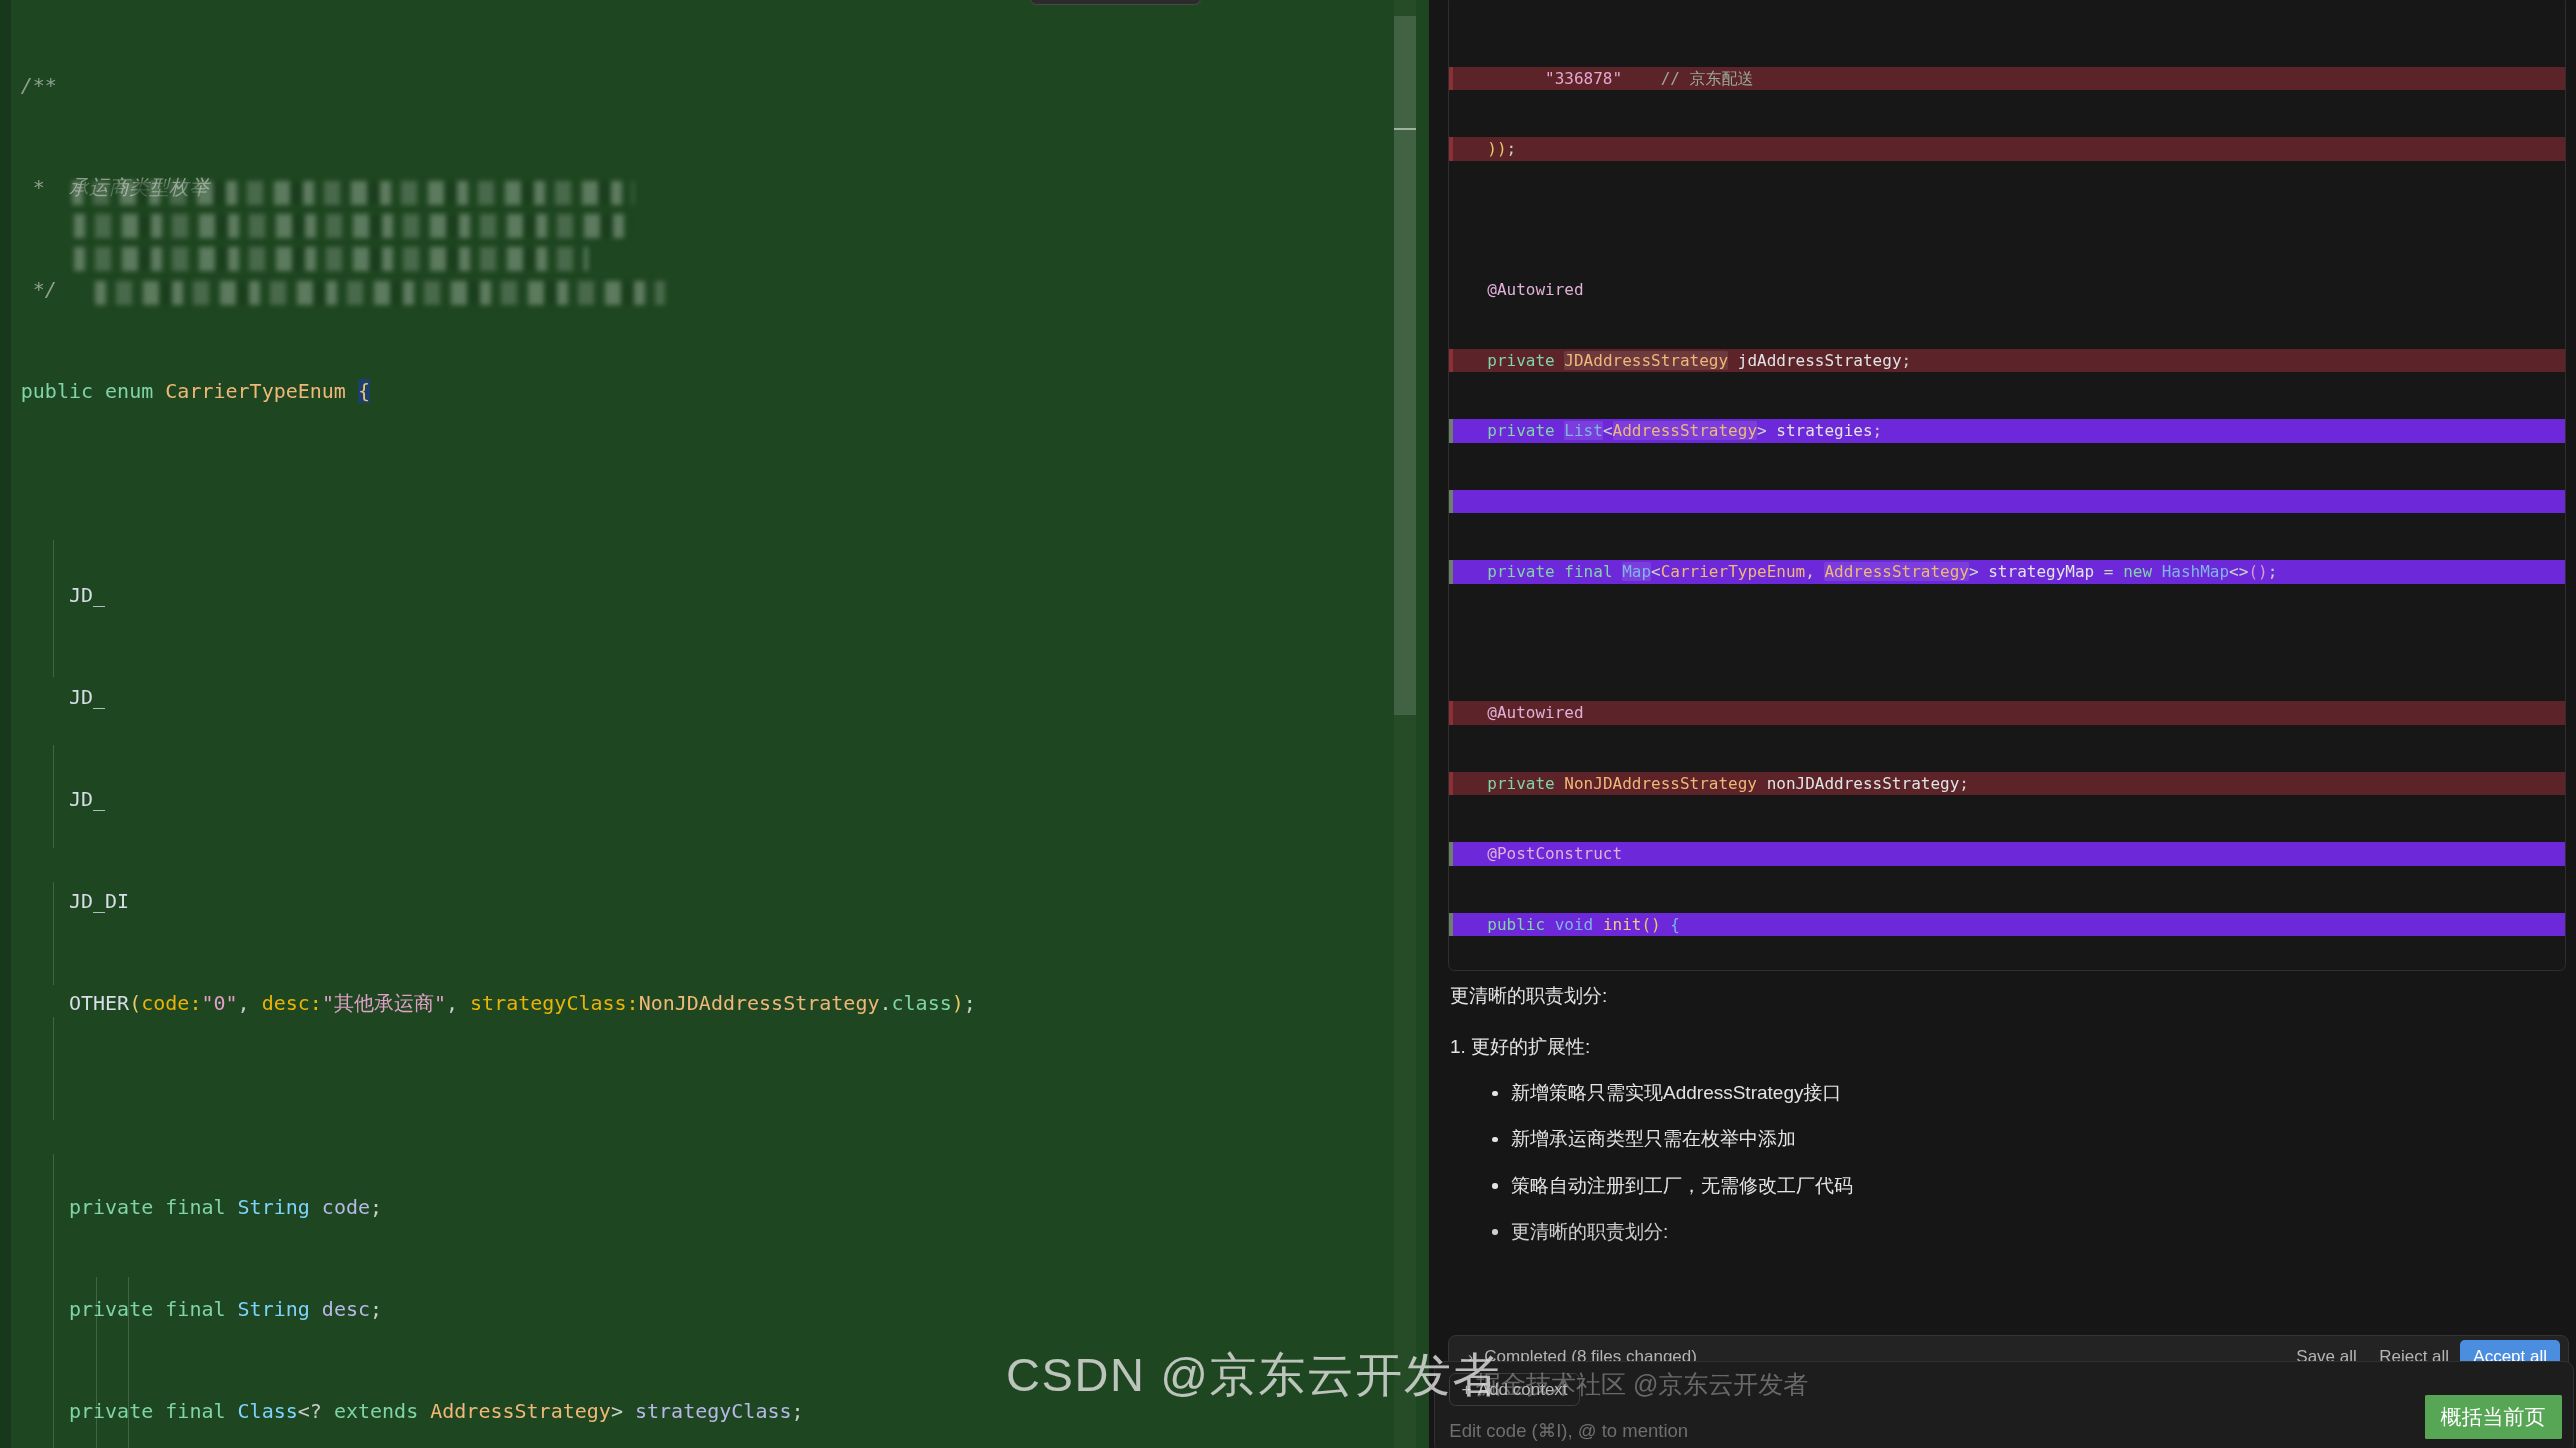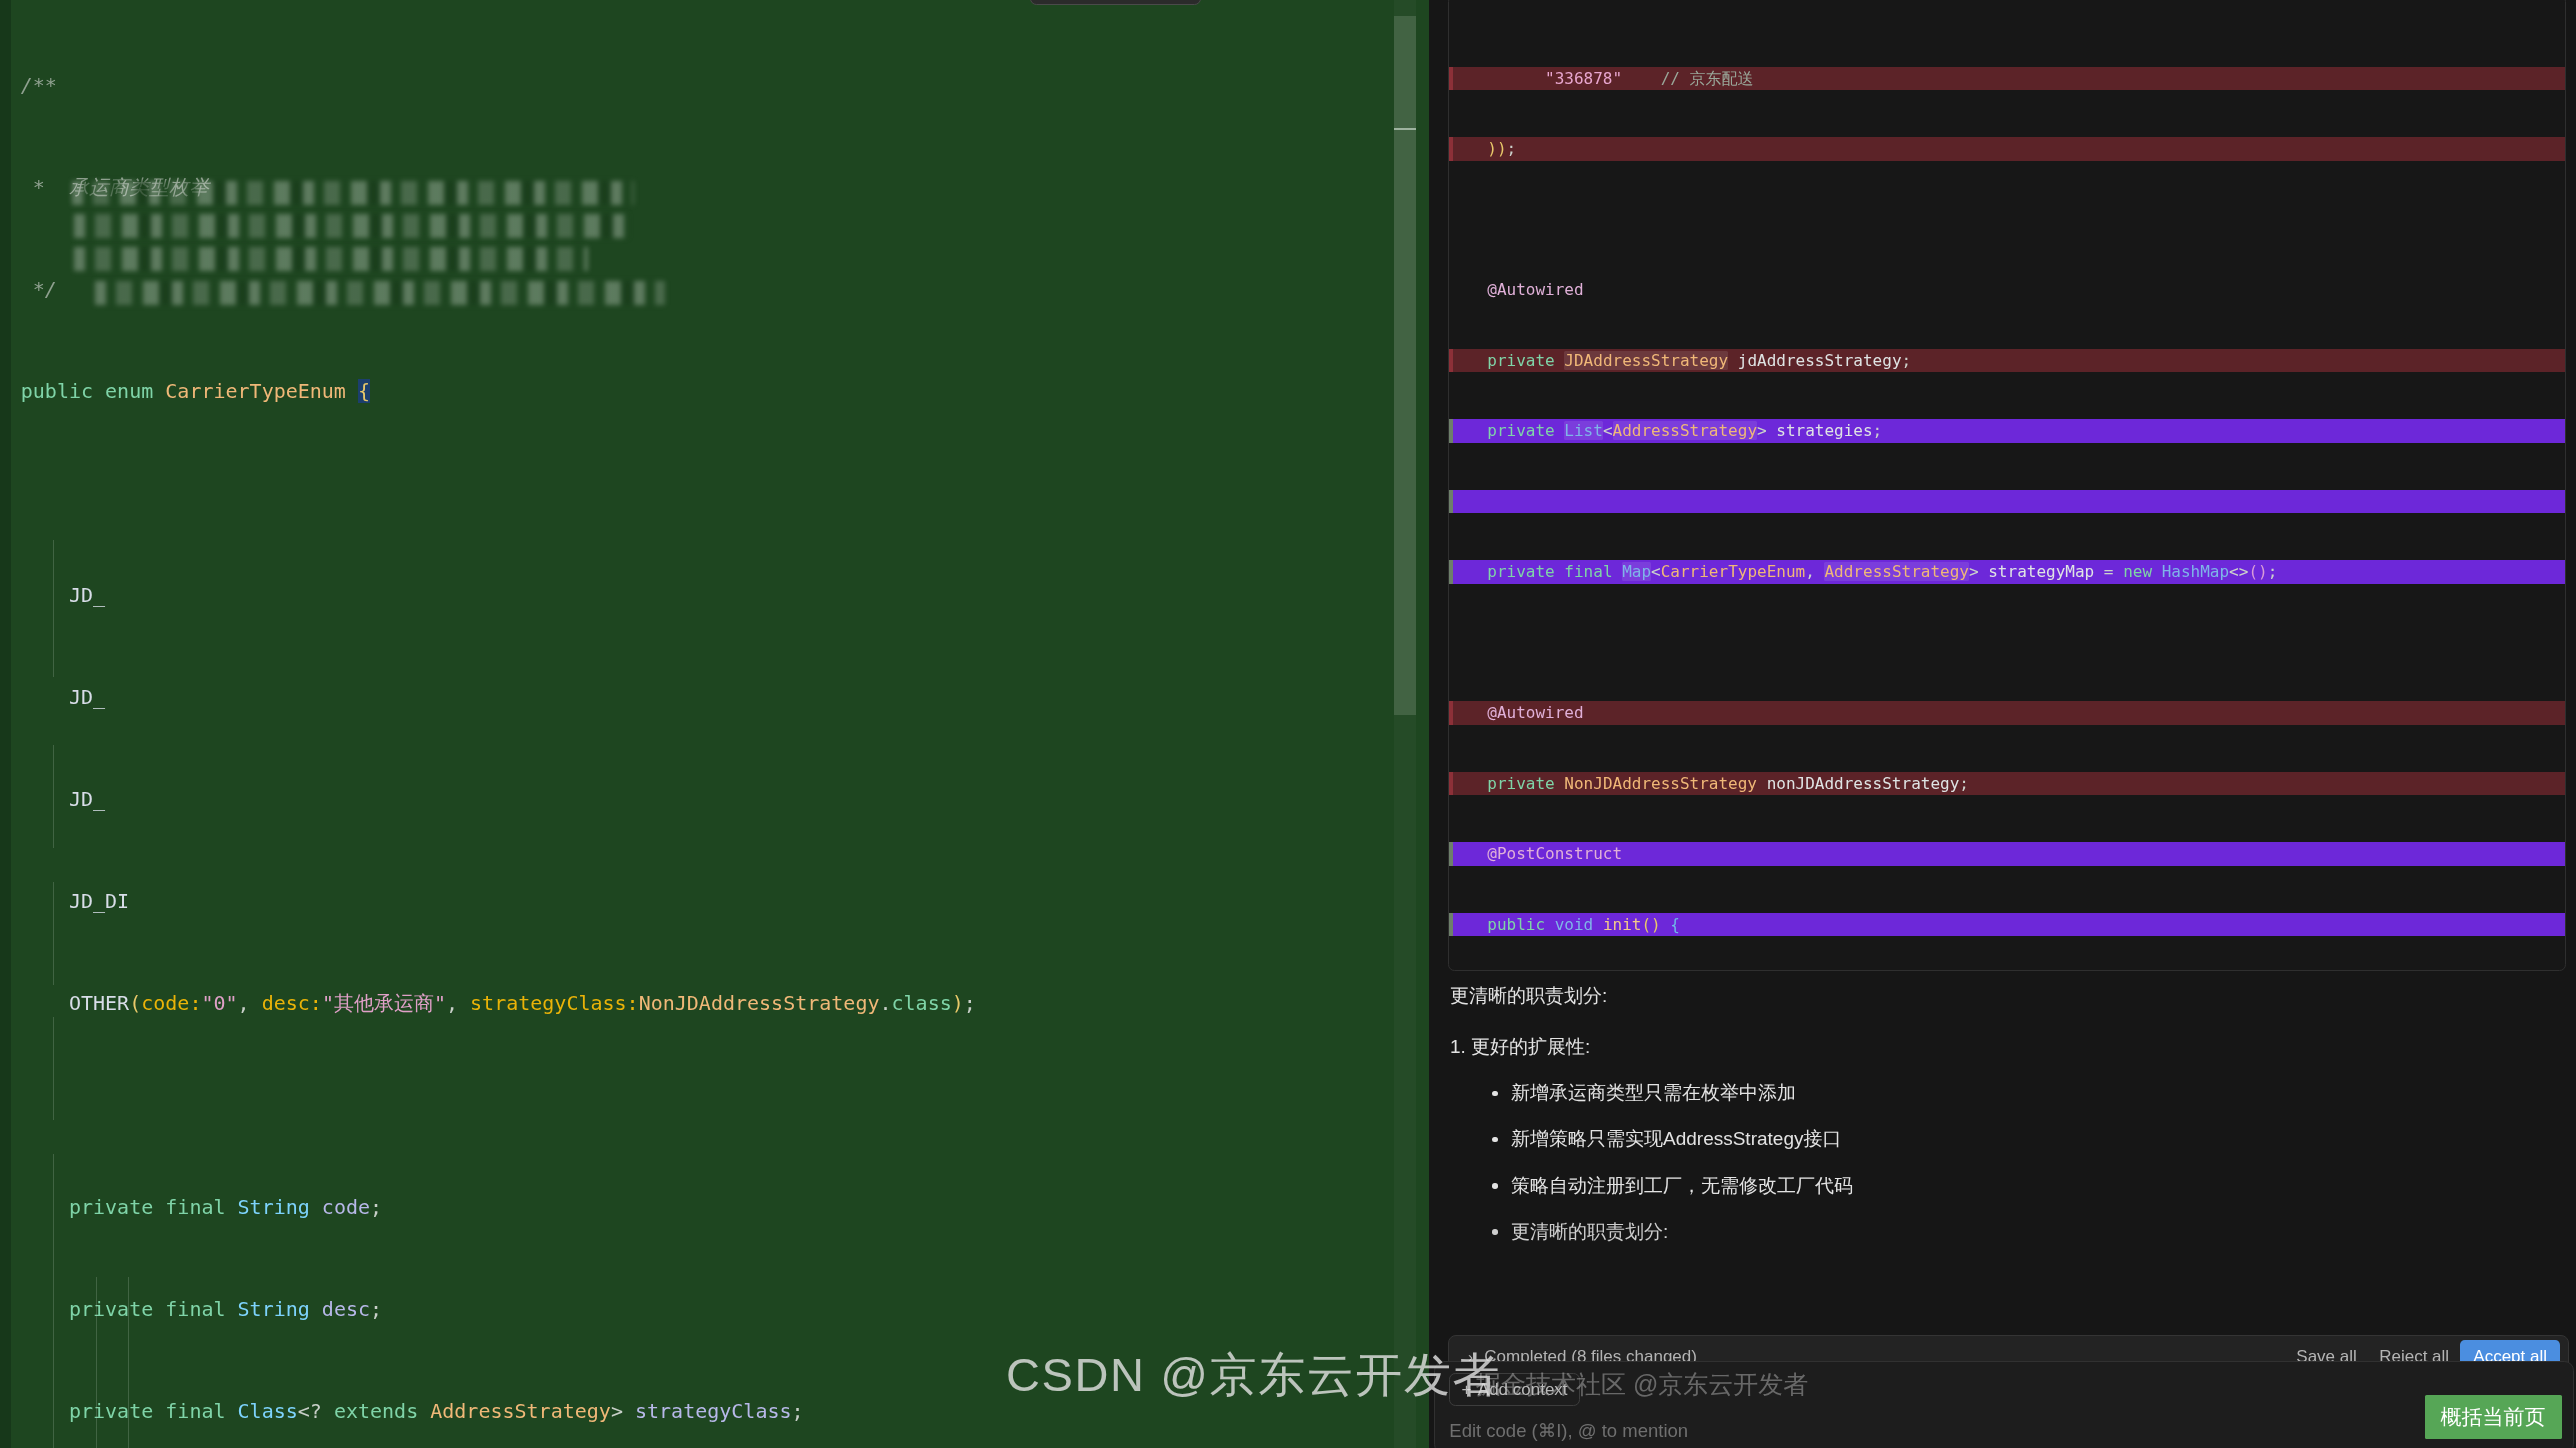--- a/index.html
+++ b/index.html
@@ -301,22 +301,22 @@
         
         
         
       </div>
     </div>
 
     <div class="chat-body">
       <p class="para">更清晰的职责划分:</p>
       <p class="numitem">1. 更好的扩展性:</p>
       <ul>
+        <li>新增策略只需实现AddressStrategy接口</li>
         <li>新增承运商类型只需在枚举中添加</li>
-        <li>新增策略只需实现AddressStrategy接口</li>
         <li>策略自动注册到工厂，无需修改工厂代码</li>
         <li class="occluded">更清晰的职责划分:</li>
       </ul>
     </div>
 
     <div class="status-bar">
       <div class="status-left">
         <span class="chev">›</span>
         <span>Completed (8 files changed)</span>
       </div>

